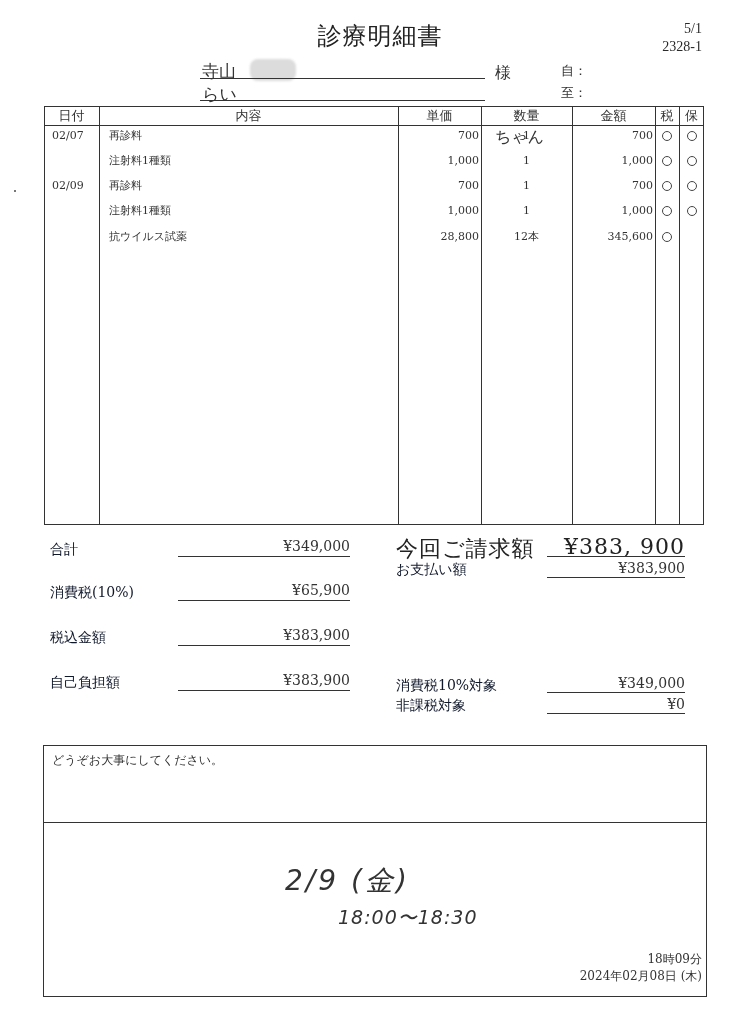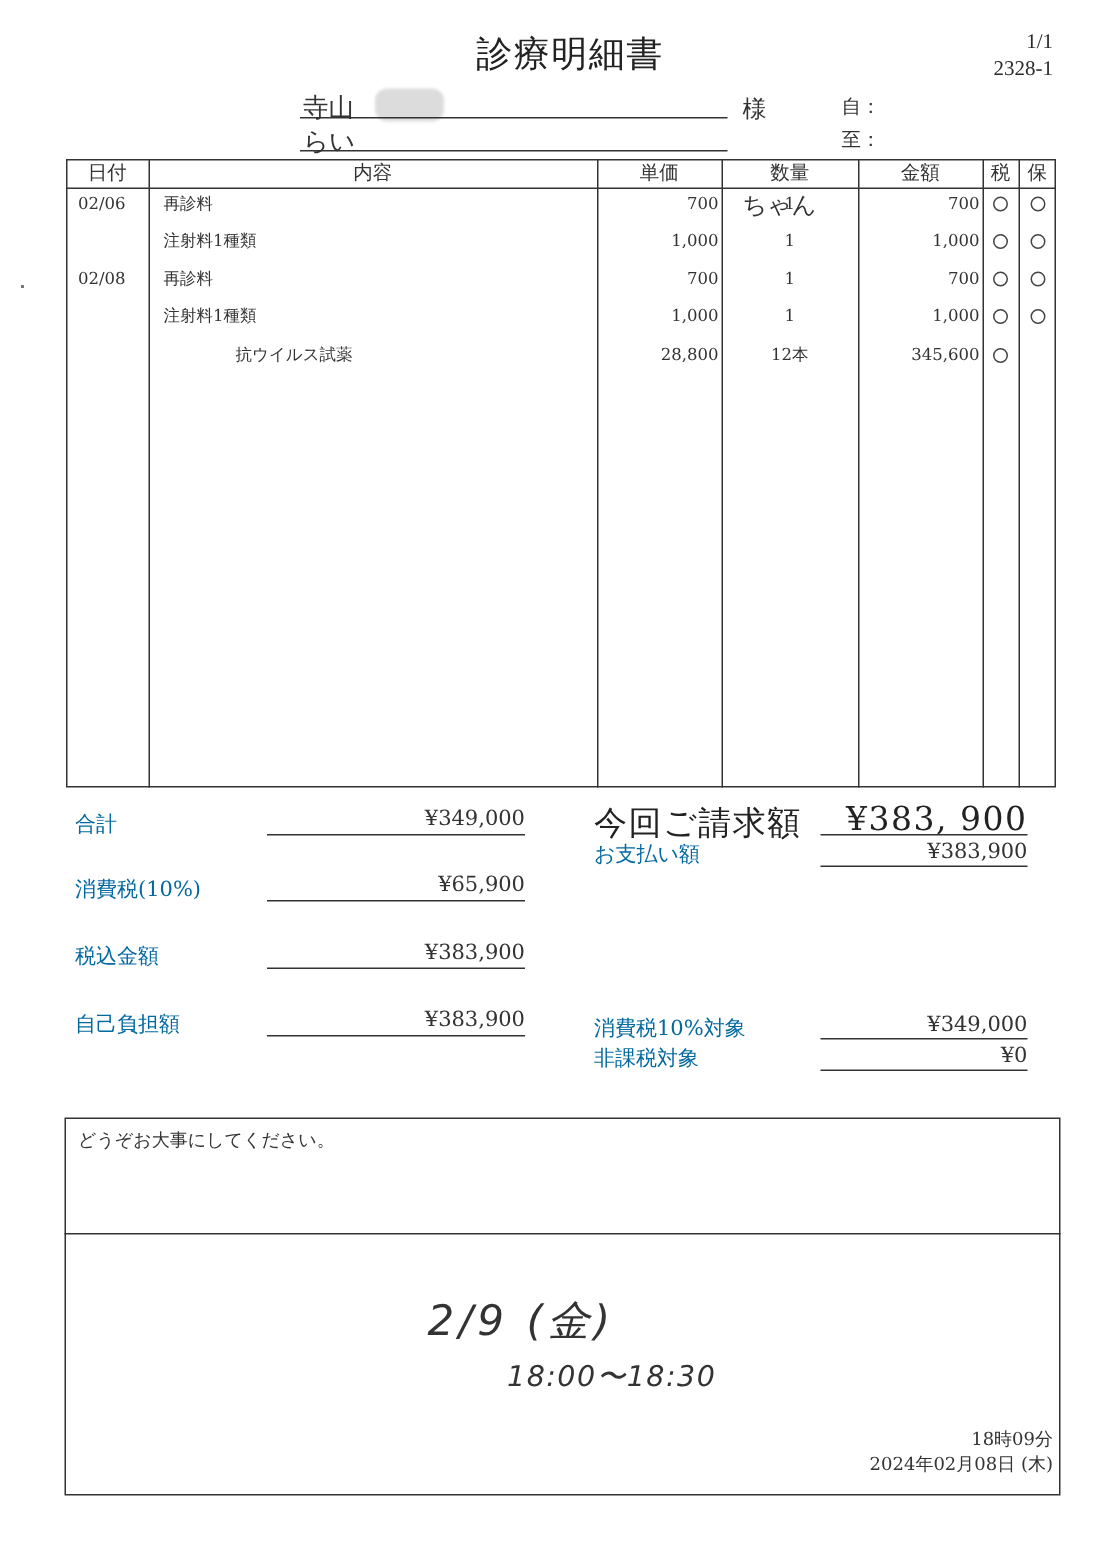--- a/index.html
+++ b/index.html
@@ -90,21 +90,21 @@
     .circle {
       width: 10px; height: 10px;
       border: 1px solid #444;
       border-radius: 50%;
       box-sizing: border-box;
     }
 
     
     .sum-label {
       font-size: 14px;
-      color: #0369a1;
+      color: #0f172a;
     }
     .sum-value {
       font-size: 14px;
       text-align: right;
       color: #333;
     }
     .uline {
       height: 0;
       border-bottom: 1.5px solid #333;
     }
@@ -154,21 +154,21 @@
       background: #777;
     }
   </style>
 </head>
 <body>
 
 <div class="abs speck"></div>
 
 <div class="abs title"><span>診療明細書</span></div>
 <div class="abs page-no">
-  <div>1/1</div>
+  <div>5/1</div>
   <div>2328-1</div>
 </div>
 
 <div class="abs name-text" style="left:202px; top:60px;">寺山</div>
 <div class="abs redact"></div>
 <div class="abs name-line" style="top:78px;"></div>
 <div class="abs honorific" style="left:495px; top:63px;">様</div>
 <div class="abs period-label" style="left:561px; top:62px;">自：</div>
 
 <div class="abs name-text" style="left:202px; top:83px;">らい</div>
@@ -187,62 +187,62 @@
 
 <div class="abs th" style="left:44px; width:55px;">日付</div>
 <div class="abs th" style="left:99px; width:299px;">内容</div>
 <div class="abs th" style="left:398px; width:83px;">単価</div>
 <div class="abs th" style="left:481px; width:91px;">数量</div>
 <div class="abs th" style="left:572px; width:83px;">金額</div>
 <div class="abs th" style="left:655px; width:24px;">税</div>
 <div class="abs th" style="left:679px; width:25px;">保</div>
 
 <div>
-  <div class="abs td" style="left:52px; top:126px;">02/06</div>
+  <div class="abs td" style="left:52px; top:126px;">02/07</div>
   <div class="abs td" style="left:109px; top:126px;">再診料</div>
   <div class="abs td right" style="left:398px; width:81px; top:126px;">700</div>
   <div class="abs td center" style="left:481px; width:91px; top:126px;">1</div>
   <div class="abs td right" style="left:572px; width:81px; top:126px;">700</div>
   <div class="abs circle" style="left:662px; top:131px;"></div>
   <div class="abs circle" style="left:687px; top:131px;"></div>
 </div>
 
 <div>
   <div class="abs td" style="left:52px; top:151px;"></div>
   <div class="abs td" style="left:109px; top:151px;">注射料1種類</div>
   <div class="abs td right" style="left:398px; width:81px; top:151px;">1,000</div>
   <div class="abs td center" style="left:481px; width:91px; top:151px;">1</div>
   <div class="abs td right" style="left:572px; width:81px; top:151px;">1,000</div>
   <div class="abs circle" style="left:662px; top:156px;"></div>
   <div class="abs circle" style="left:687px; top:156px;"></div>
 </div>
 
 <div>
-  <div class="abs td" style="left:52px; top:176px;">02/08</div>
+  <div class="abs td" style="left:52px; top:176px;">02/09</div>
   <div class="abs td" style="left:109px; top:176px;">再診料</div>
   <div class="abs td right" style="left:398px; width:81px; top:176px;">700</div>
   <div class="abs td center" style="left:481px; width:91px; top:176px;">1</div>
   <div class="abs td right" style="left:572px; width:81px; top:176px;">700</div>
   <div class="abs circle" style="left:662px; top:181px;"></div>
   <div class="abs circle" style="left:687px; top:181px;"></div>
 </div>
 
 <div>
   <div class="abs td" style="left:52px; top:201px;"></div>
   <div class="abs td" style="left:109px; top:201px;">注射料1種類</div>
   <div class="abs td right" style="left:398px; width:81px; top:201px;">1,000</div>
   <div class="abs td center" style="left:481px; width:91px; top:201px;">1</div>
   <div class="abs td right" style="left:572px; width:81px; top:201px;">1,000</div>
   <div class="abs circle" style="left:662px; top:206px;"></div>
   <div class="abs circle" style="left:687px; top:206px;"></div>
 </div>
 
 <div>
   <div class="abs td" style="left:52px; top:227px;"></div>
-  <div class="abs td" style="left:109px; top:227px;margin-left:48px;">抗ウイルス試薬</div>
+  <div class="abs td" style="left:109px; top:227px;">抗ウイルス試薬</div>
   <div class="abs td right" style="left:398px; width:81px; top:227px;">28,800</div>
   <div class="abs td center" style="left:481px; width:91px; top:227px;text-align:center;">12本</div>
   <div class="abs td right" style="left:572px; width:81px; top:227px;">345,600</div>
   <div class="abs circle" style="left:662px; top:232px;"></div>
 </div>
 
 <div class="abs sum-label" style="left:50px; top:541px;">合計</div>
 <div class="abs sum-value" style="left:178px; width:172px; top:538px;">¥349,000</div>
 <div class="abs uline" style="left:178px; width:172px; top:556px;"></div>
 

